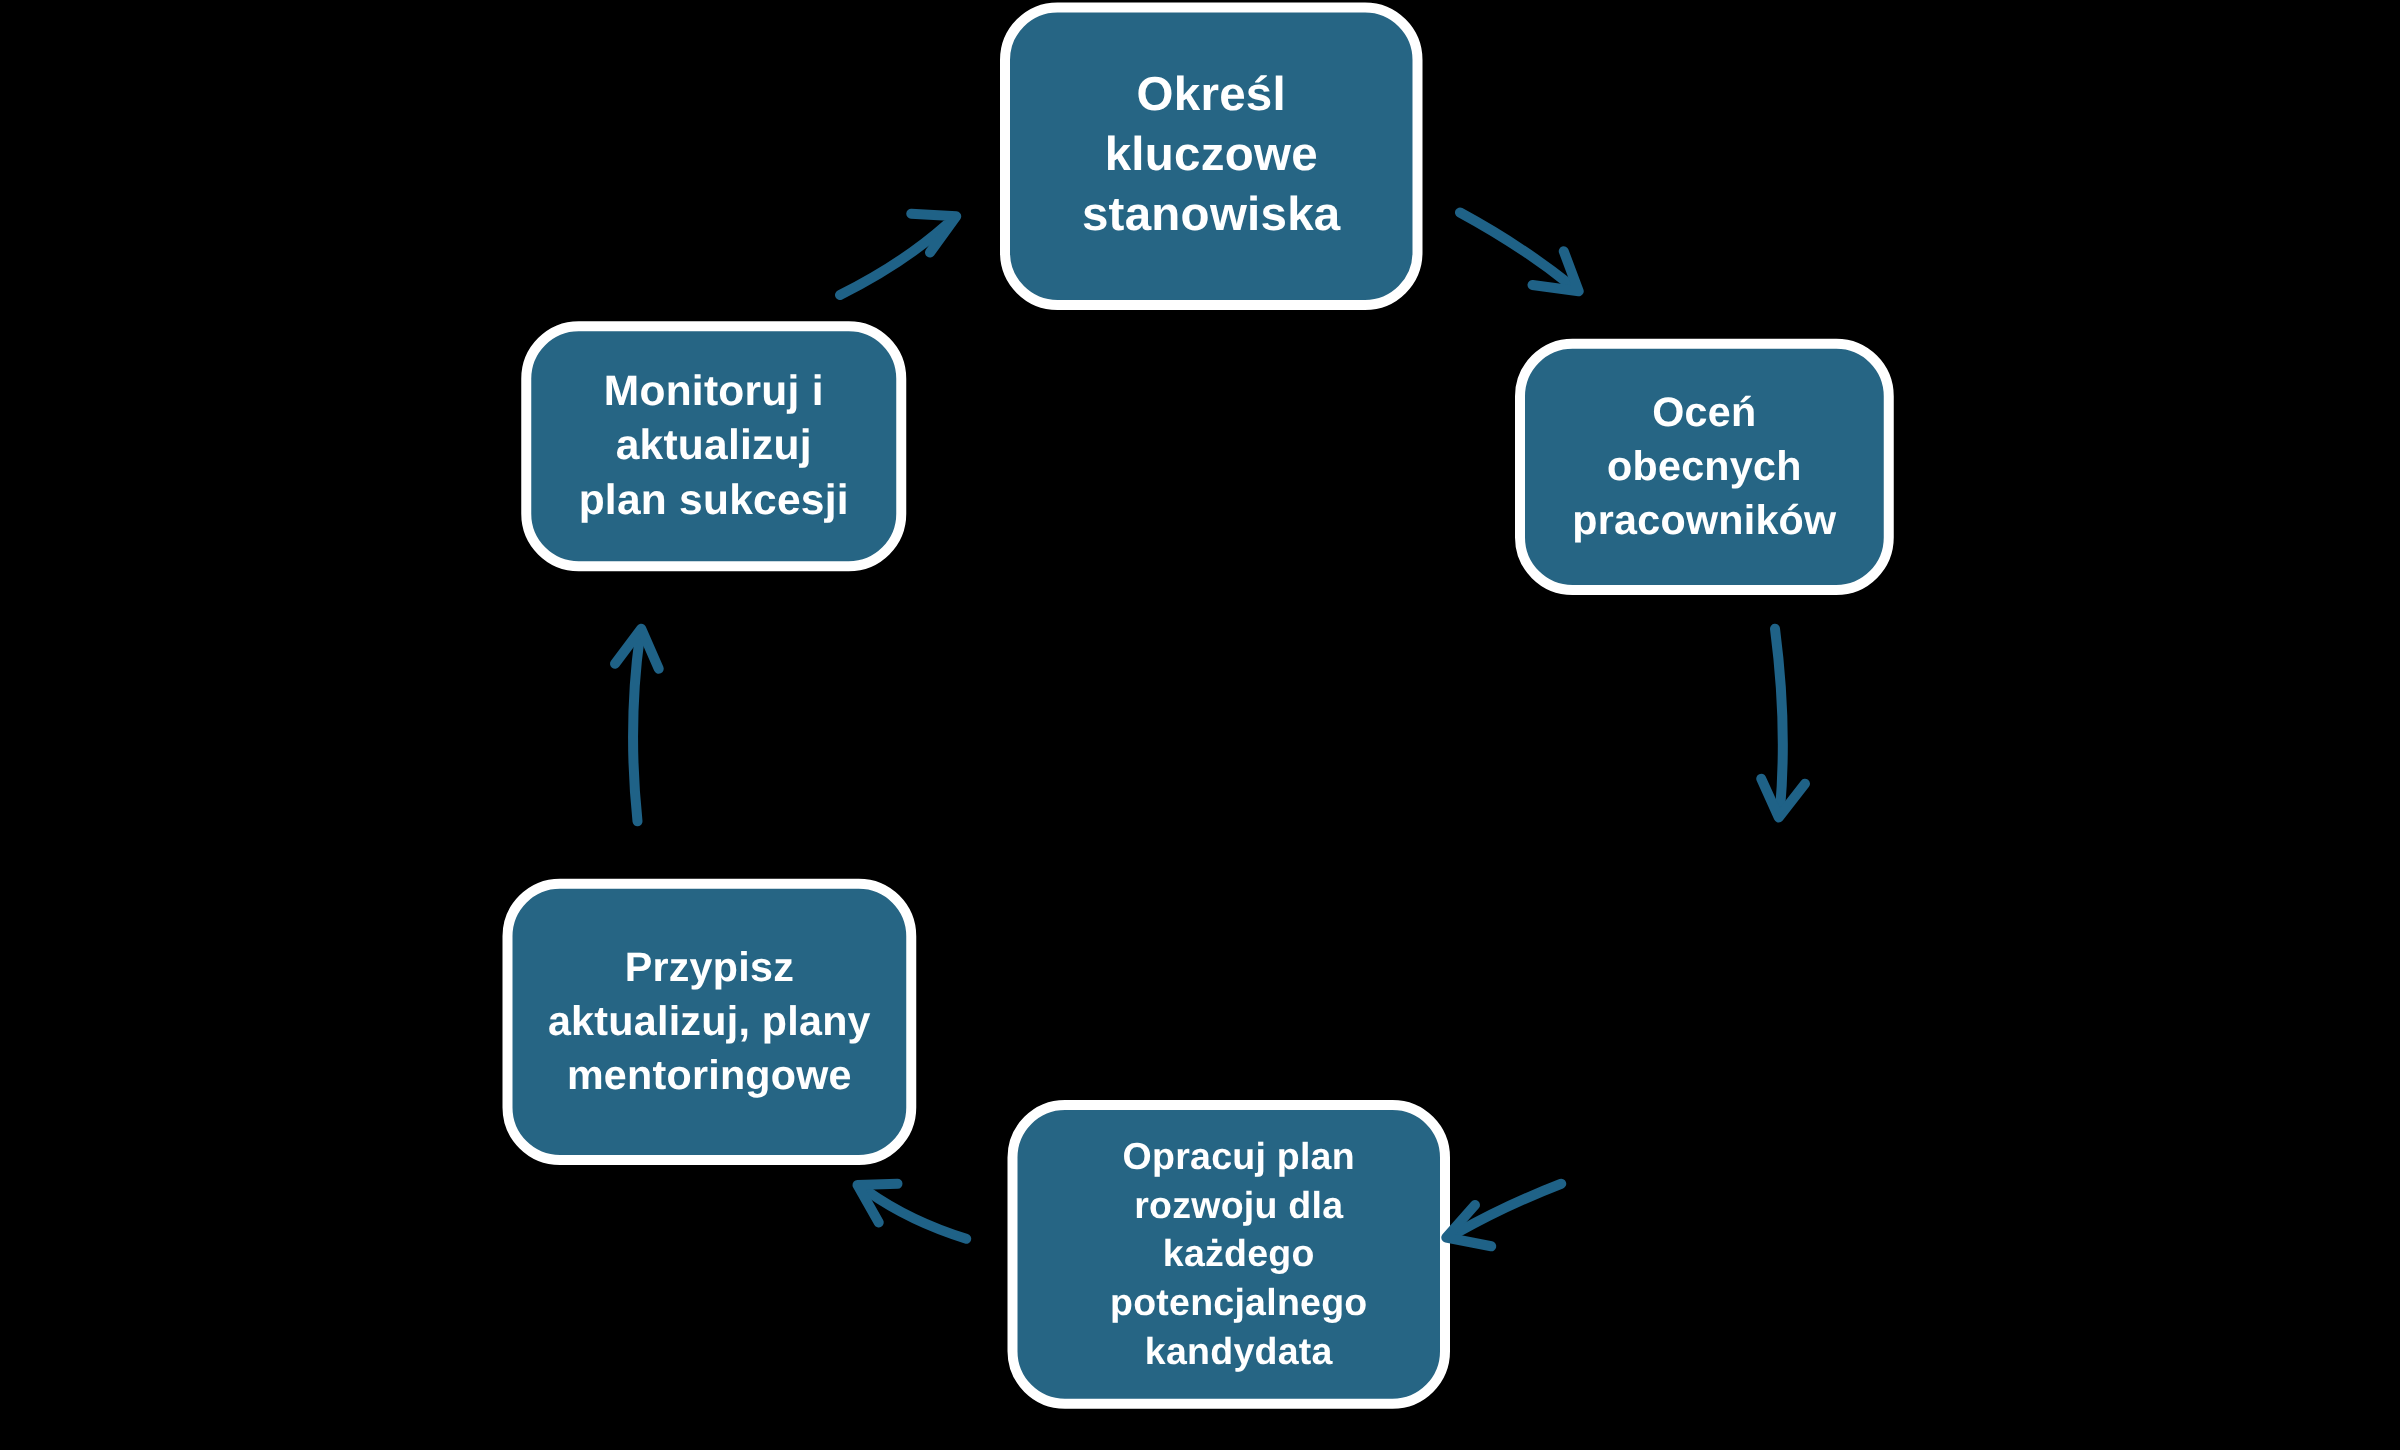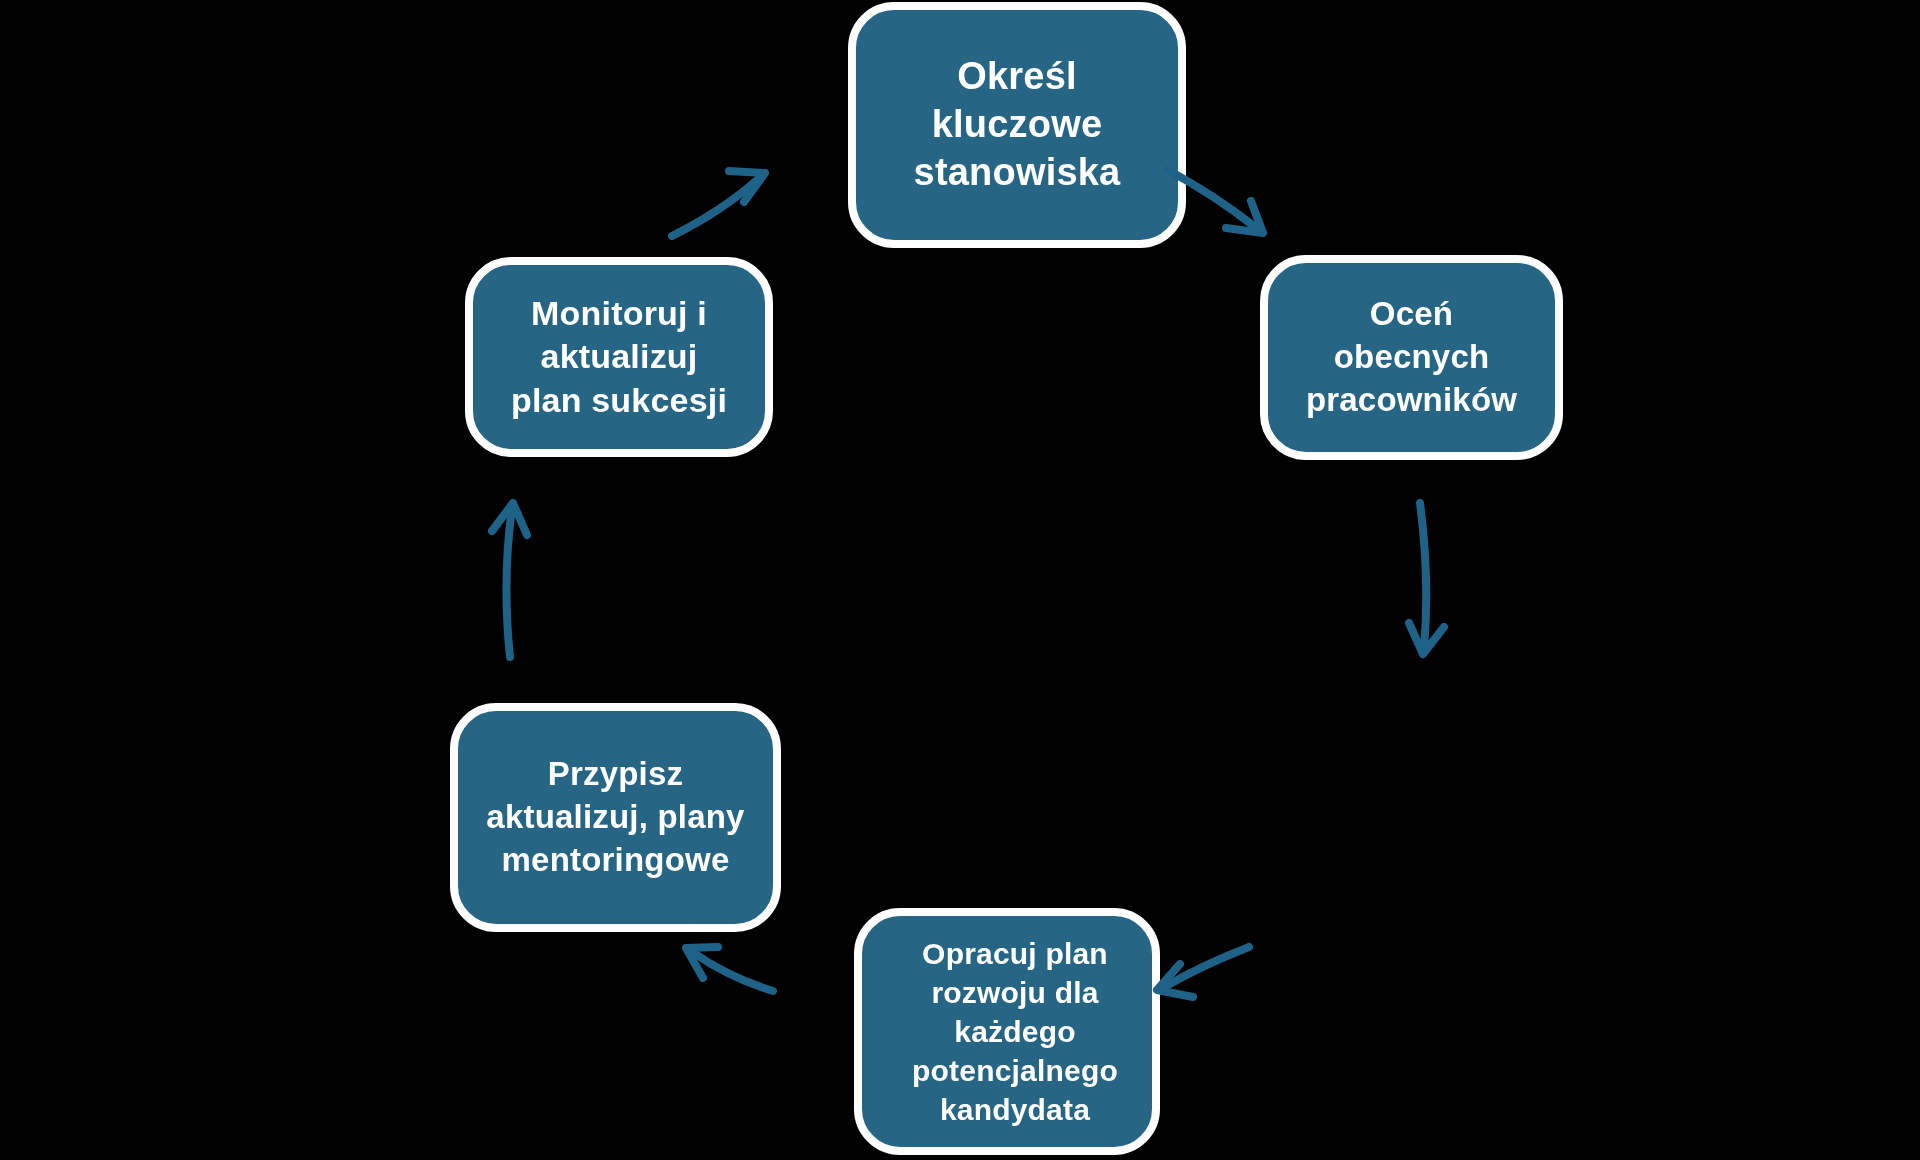--- a/index.html
+++ b/index.html
@@ -25,21 +25,20 @@
     border: 8px solid var(--box-border, #ffffff);
     border-radius: 46px;
     color: var(--text-color, #ffffff);
     font-weight: 700;
     display: flex;
     align-items: center;
     justify-content: center;
     text-align: center;
     white-space: pre-line;
     letter-spacing: 0.2px;
-    margin-left: 48px;
   }
   .arrows {
     position: absolute;
     left: 0;
     top: 0;
     width: 1920px;
     height: 1160px;
     pointer-events: none;
   }
   .arrows path, .arrows polyline {
@@ -52,26 +51,26 @@
 </style>
 </head>
 <body>
 
 <div class="canvas">
 
   <div class="step-box" style="left:800px; top:2px; width:338px; height:246px; font-size:38px; line-height:1.26;">Określ
 kluczowe
 stanowiska</div>
 
-  <div class="step-box" style="left:1212px; top:255px; width:303px; height:205px; font-size:33px; line-height:1.3;">Oceń
+  <div class="step-box" style="left:1212px; top:271px; width:303px; height:205px; font-size:33px; line-height:1.3;">Oceń
 obecnych
 pracowników</div>
 
 
-  <div class="step-box" style="left:806px; top:908px; width:306px; height:247px; font-size:30px; line-height:1.3;padding-left:16px;">Opracuj plan
+  <div class="step-box" style="left:806px; top:880px; width:354px; height:247px; font-size:30px; line-height:1.3;padding-left:16px;">Opracuj plan
 rozwoju dla
 każdego
 potencjalnego
 kandydata</div>
 
   <div class="step-box" style="left:402px; top:703px; width:331px; height:229px; font-size:33px; line-height:1.3;">Przypisz
 aktualizuj, plany
 mentoringowe</div>
 
   <div class="step-box" style="left:417px; top:257px; width:308px; height:200px; font-size:34px; line-height:1.28;">Monitoruj i

